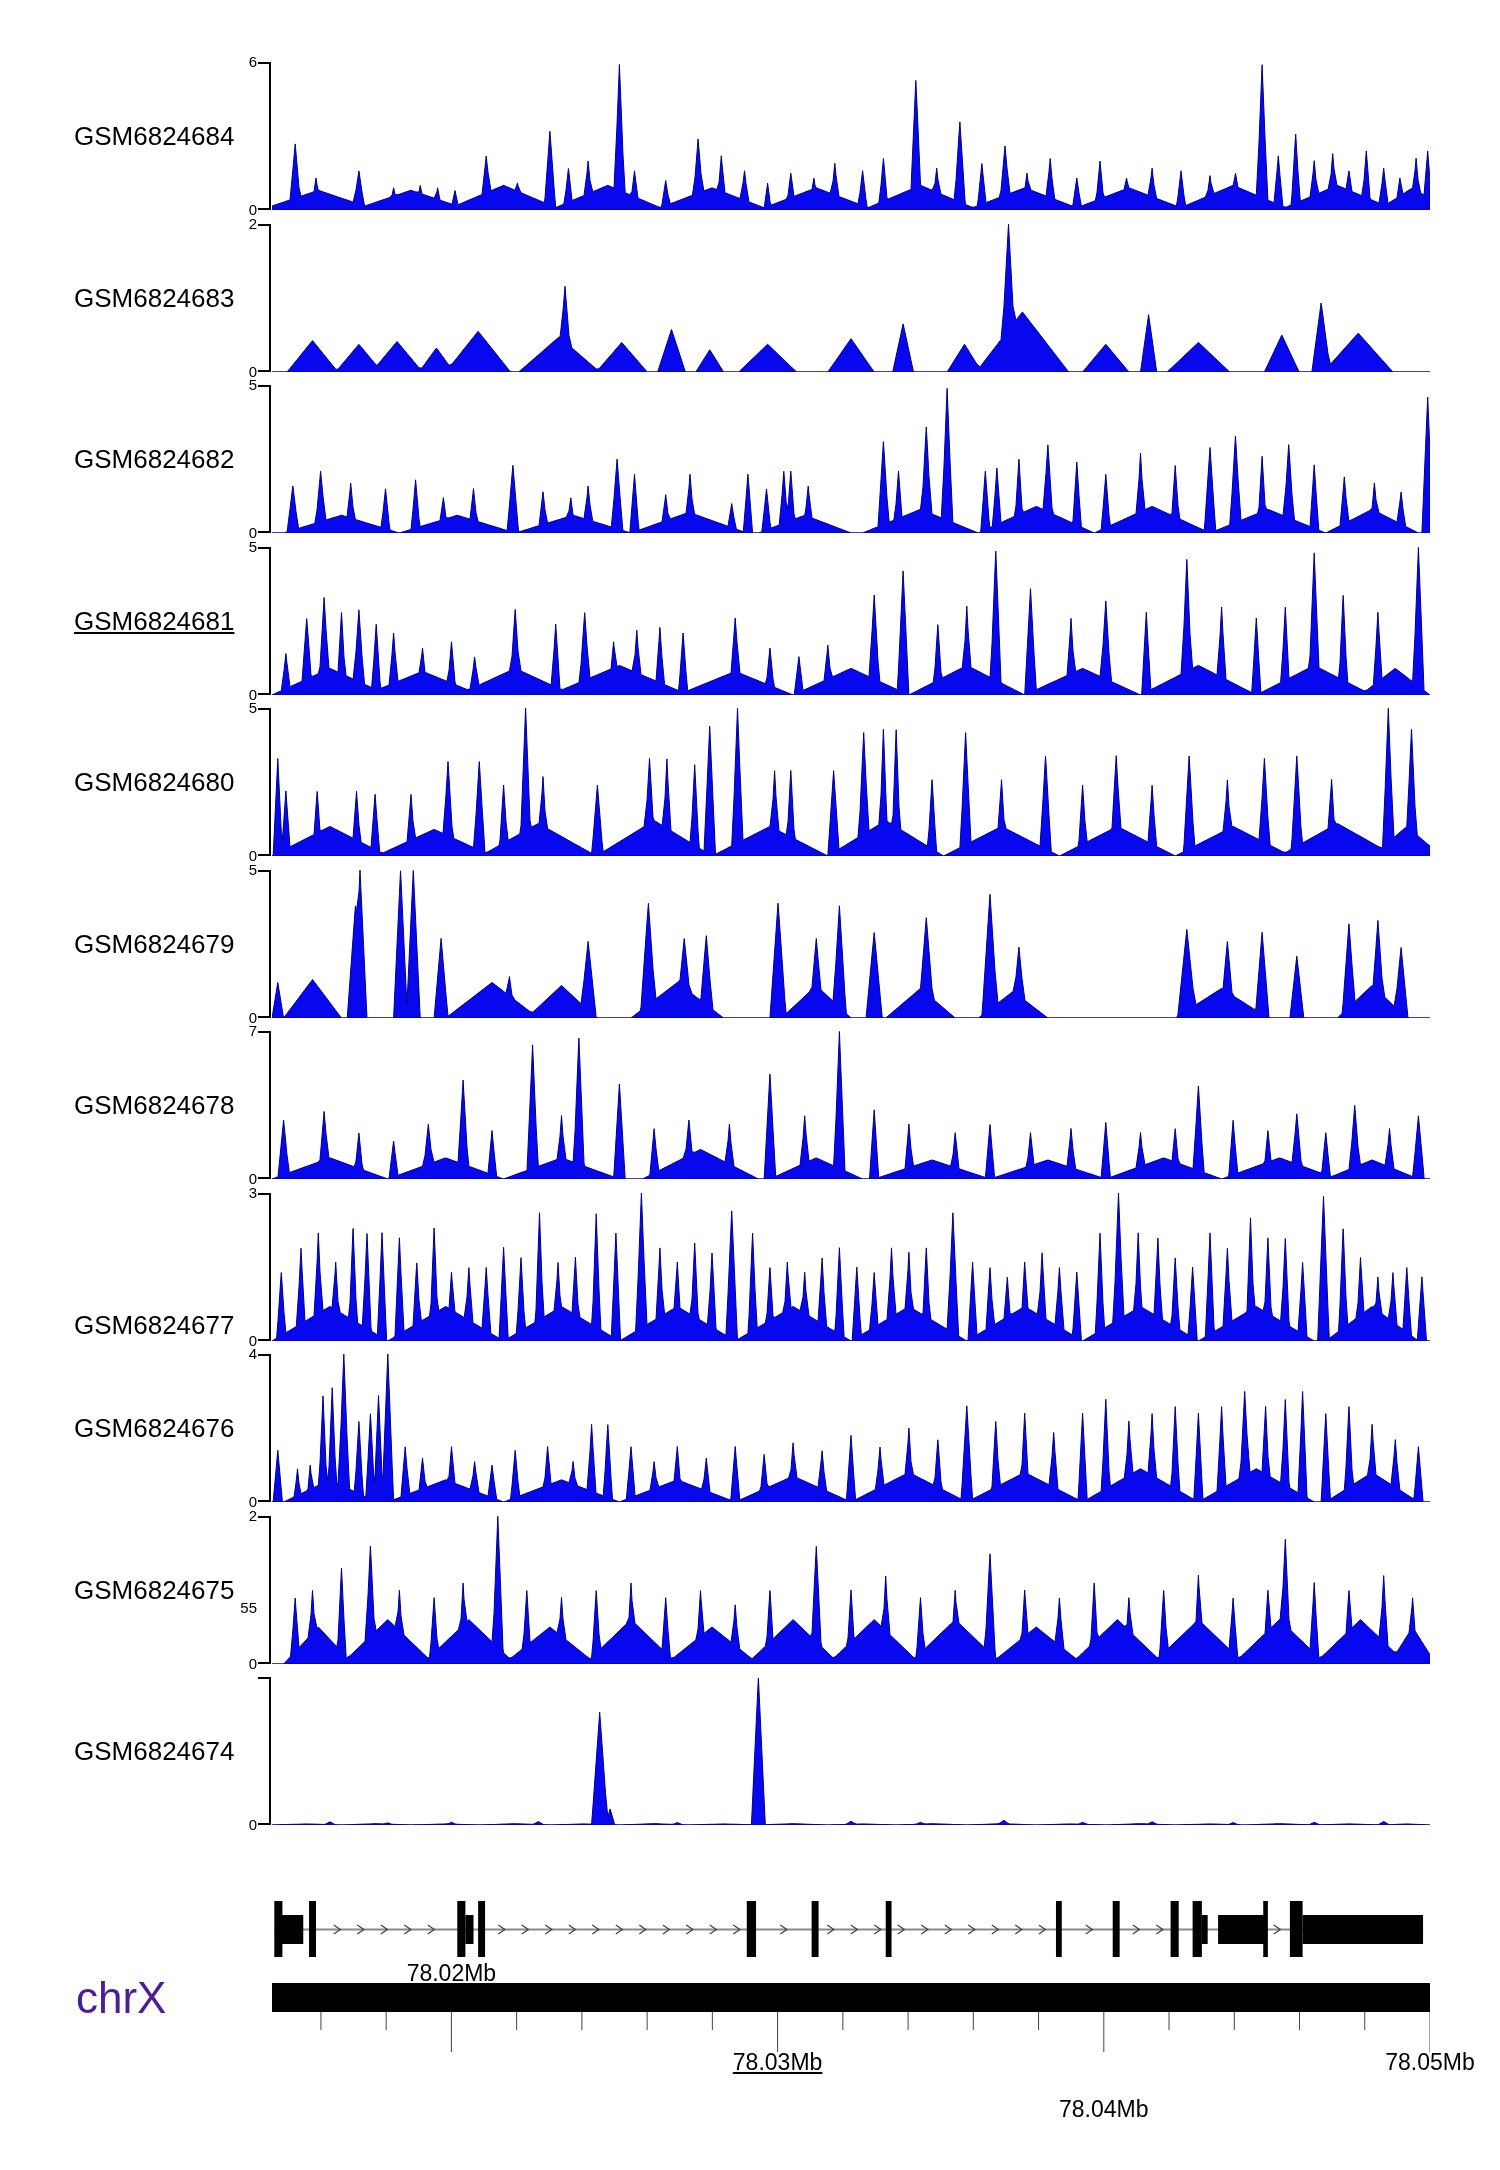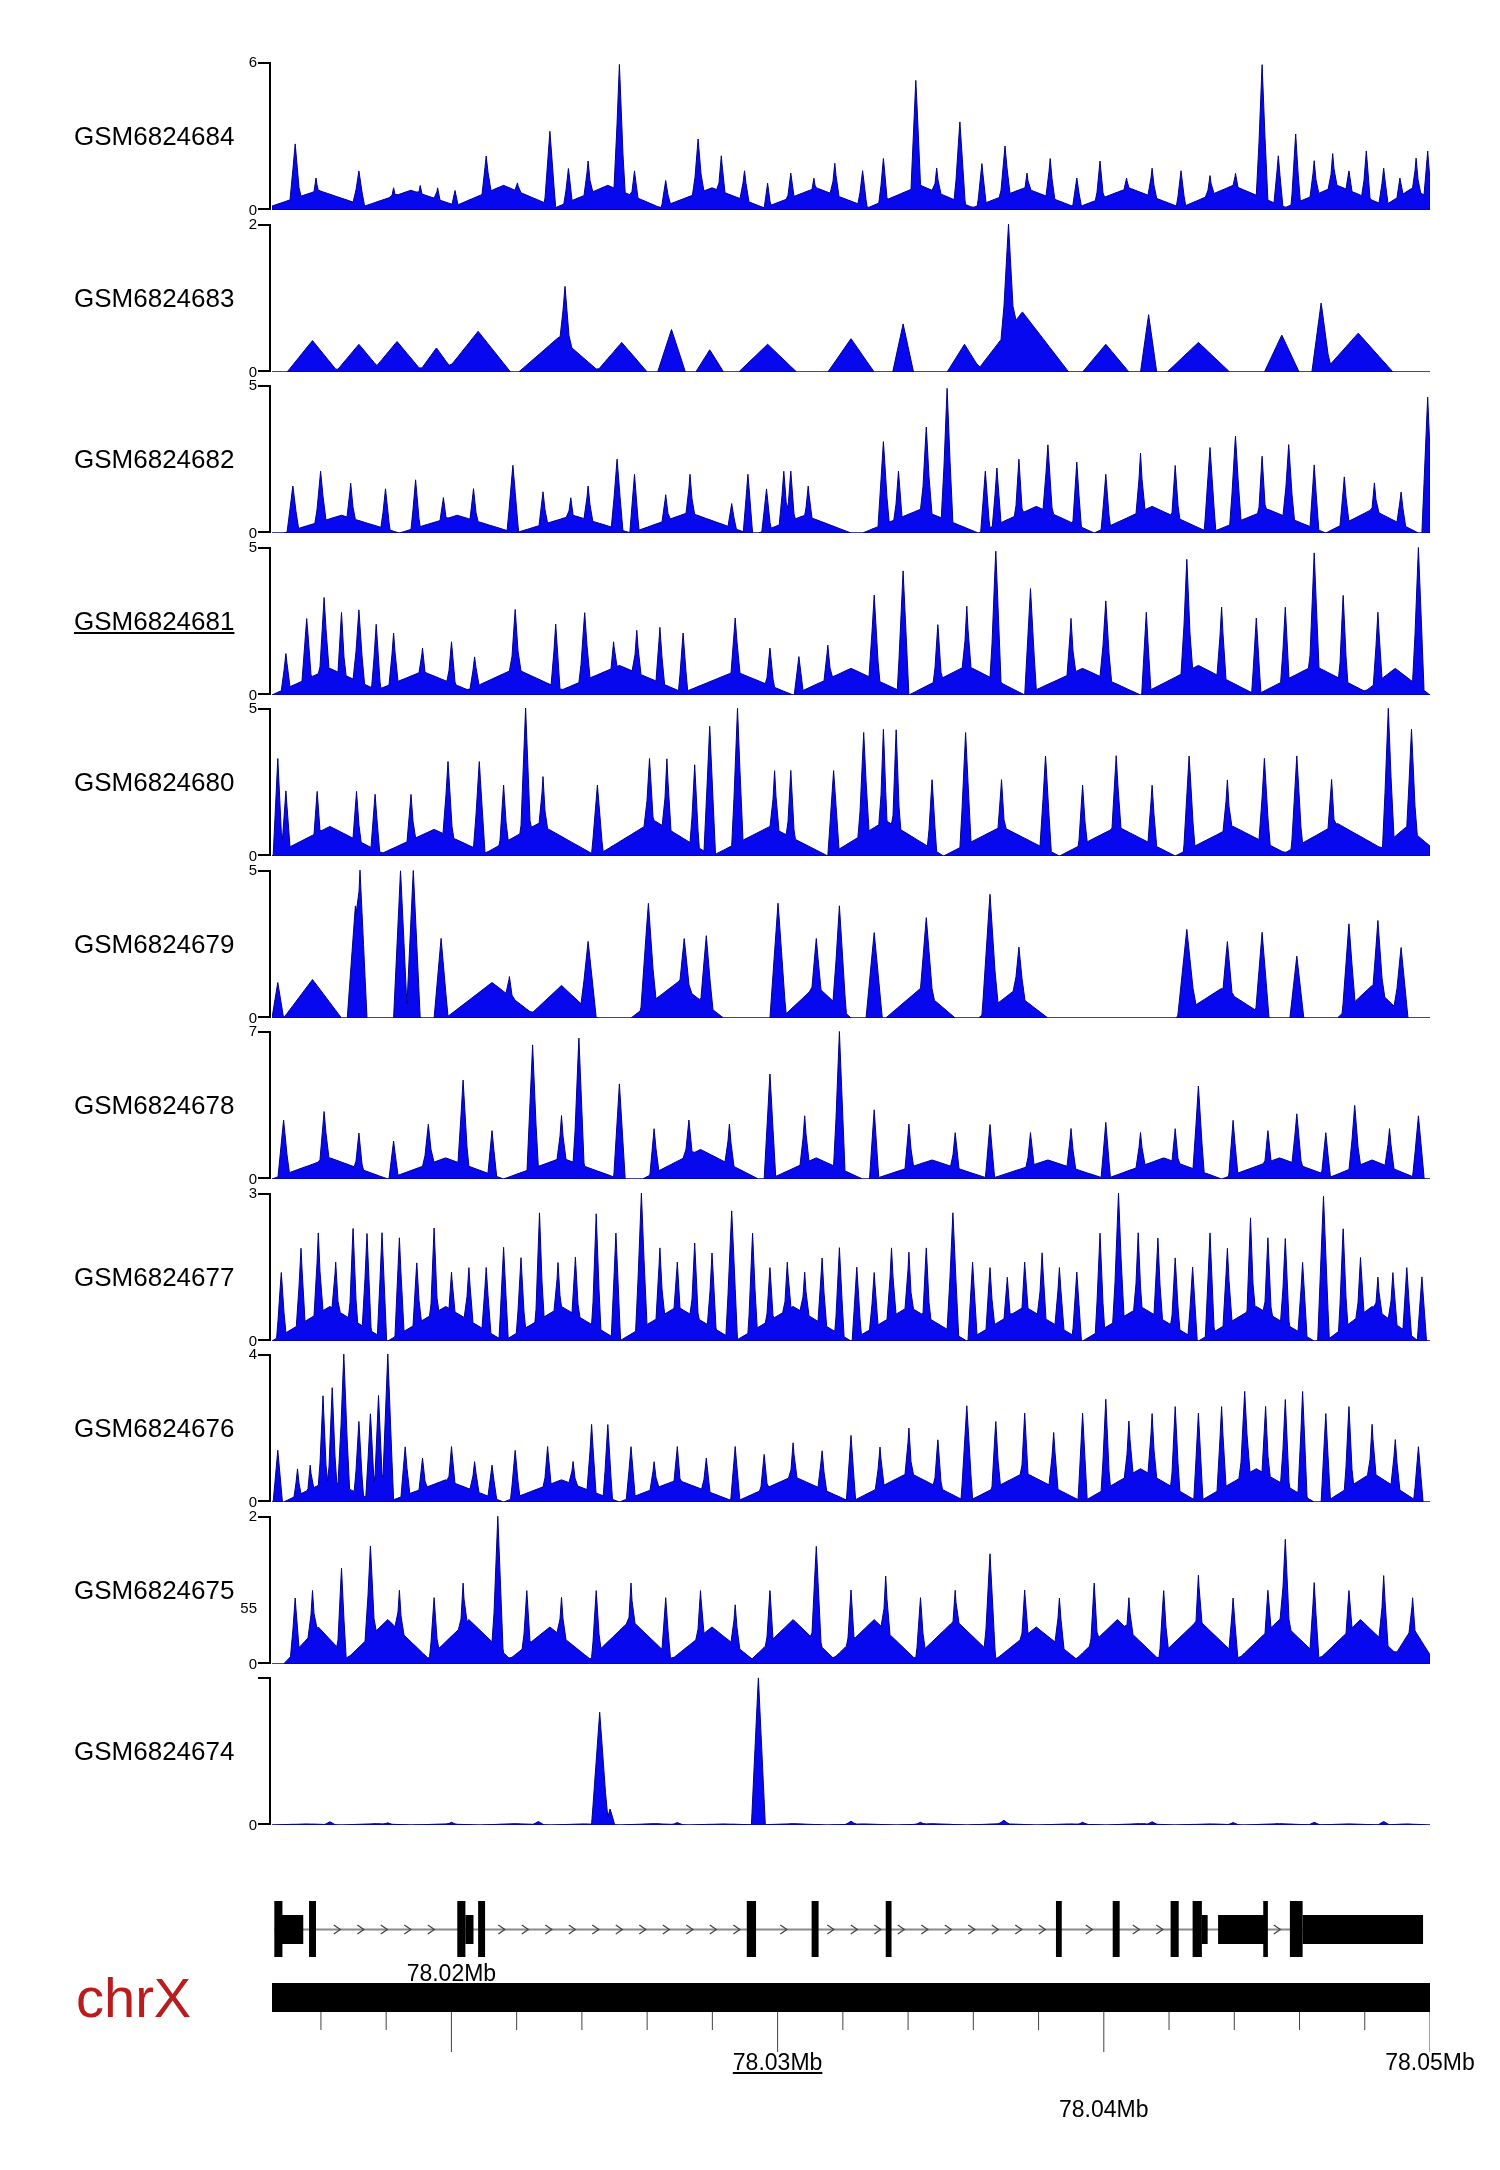--- a/index.html
+++ b/index.html
@@ -4,21 +4,21 @@
 <style>
   html,body{margin:0;padding:0;background:#ffffff;}
   #figure{position:relative;width:1500px;height:2170px;background:#ffffff;overflow:hidden;
           font-family:"Liberation Sans", sans-serif;color:#000;}
   .track-label{position:absolute;left:74px;font-size:26px;line-height:26px;color:#000;white-space:nowrap;}
   .ynum{position:absolute;left:157px;width:100px;text-align:right;font-size:15px;line-height:15px;color:#000;}
   .vaxis{position:absolute;width:2px;background:#000;}
   .vtick{position:absolute;height:2px;width:11px;background:#000;}
   .area-svg{position:absolute;}
   .chrom-bar{position:absolute;background:#000;}
-  .chrom-label{position:absolute;font-size:56px;line-height:44px;color:#b91c1c;}
+  .chrom-label{position:absolute;font-size:44px;line-height:44px;color:#4c1d95;}
   .ruler-label{position:absolute;width:160px;text-align:center;font-size:23px;line-height:24px;color:#000;}
 </style>
 </head>
 <body>
 
 <div id="figure">
   <div id="tracks-layer">
       <div class="track-label" style="top: 123px;">GSM6824684</div>
       <div class="ynum" style="top: 54px;">6</div>
       <div class="ynum" style="top: 202px;">0</div>
@@ -75,21 +75,21 @@
       </svg>
       <div class="track-label" style="top: 1092px;">GSM6824678</div>
       <div class="ynum" style="top: 1023px;">7</div>
       <div class="ynum" style="top: 1171px;">0</div>
       <div class="vaxis" style="left: 269px; top: 1031px; height: 148px;"></div>
       <div class="vtick" style="left: 258px; top: 1031px;"></div>
       <div class="vtick" style="left: 258px; top: 1177px;"></div>
       <svg width="1158" height="148" viewBox="0 0 1158 148" class="area-svg" style="left:272px;top:1031px;position:absolute;">
         <path d="M0,148L0,148L3,146.9L5.8,145.9L6,145.8L9,115.2L11.6,89L12,93.1L15,123.8L17.4,141.6L18,141.4L21,140.3L24,139.2L27,138.1L30,137L33,135.9L36,134.9L39,133.8L42,132.7L45,131.6L46.3,131.1L48,128.4L51,93.3L52.1,80.5L54,102.4L57,127.2L57.9,126.9L60,127.6L63,128.7L66,129.8L69,130.9L72,132L75,133.1L78,134.2L81,135.3L82.2,135.7L84,130.1L86.9,102L87,103L90,133.1L91.5,139.1L93,139.7L96,140.8L99,141.9L102,143L105,144.1L108,145.2L111,146.2L114,147.3L115.8,148L117,147.6L120,123L121.6,110L123,121.5L126,144.3L126.2,144.2L129,143.2L132,142.1L135,141L138,139.9L141,138.8L144,137.7L147,136.6L150,135.5L150.5,135.3L153,124.6L156,96.2L156.3,93.3L159,118.4L162,131.1L162.1,131.1L165,130L168,128.9L171,127.8L173.7,126.9L174,127L177,128.1L180,129.2L183,130.3L185.3,131.1L186,131.3L189,84.2L191.1,49.1L192,64.6L195,116.1L196.9,135.3L198,135.7L201,136.8L204,137.9L207,139L210,140.1L213,141.2L215.4,142.1L216,141.6L219,110.1L220,99.6L222,120.2L224.7,145.5L225,145.6L228,146.7L231,147.8L231.6,148L234,147.1L237,146L240,144.9L243,143.8L246,142.7L249,141.6L252,140.6L254.8,139.5L255,139.5L258,72.3L260.6,13.9L261,23.2L264,93.3L266.3,135.3L267,135.1L270,134L273,132.9L276,131.8L279,130.7L282,129.6L284.9,128.5L285,128.5L288,105.1L289.5,84.6L291,105.1L294,128.5L294.1,128.5L297,129.6L300,130.7L301.1,131.1L303,101L306,27.6L306.9,7.1L309,58.5L312,131.9L312.7,135.3L315,136.2L318,137.3L321,138.4L324,139.5L327,140.6L330,141.6L333,142.7L336,143.8L339,144.9L341.6,145.9L342,141.6L345,92.3L347.4,52.9L348,62.7L351,112L353.2,148L354,148L357,148L360,148L363,148L366,148L369,148L370.6,148L372,147.3L375,145.7L377.5,144.5L378,142.6L381,109.7L382.1,97.7L384,117.6L386.8,139.7L387,139.6L390,138.1L393,136.5L396,135L399,133.5L402,131.9L405,130.4L408,128.9L411,127.3L411.1,127.3L414,118.2L416.9,89L417,90L420,120.7L422.7,121.3L423,121.2L426,119.7L428.5,118.4L429,118.7L432,120.2L435,121.7L438,123.3L441,124.8L444,126.3L447,127.9L450,129.4L452.8,130.8L453,130.9L456,109.8L457.4,93.1L459,111.9L462,135.5L465,137.1L468,138.6L471,140.1L474,141.7L477,143.2L480,144.7L483,146.3L486,147.8L486.4,148L489,148L492,148L492.2,147.1L495,96L497.9,43L498,43.4L501,98.2L503.7,145.4L504,145.2L507,143.9L510,142.5L513,141.1L516,139.8L519,138.4L522,137L525,135.6L528,134.3L531,107.6L532.7,84.8L534,102.6L537,130.2L537.3,130L540,128.8L543,127.4L544.3,126.9L546,127.7L549,129L552,130.4L555,131.8L558,133.1L561,134.5L561.6,134.8L564,87.4L567,10.7L567.4,0.5L570,65.9L573,140L573.2,140.1L576,141.3L579,142.7L582,144.1L585,145.5L588,146.8L590.6,148L591,148L594,148L597,148L597.5,148L600,110.8L602.2,78.8L603,90.9L606,136.1L606.8,146.5L609,145.8L612,144.8L615,143.8L618,142.8L621,141.8L624,140.8L627,139.8L630,138.9L632.3,138.1L633,137.9L636,103.7L636.9,93L639,118L641.5,135.1L642,134.9L645,133.9L648,132.9L651,131.9L654,131L657,130L660,129L660.1,129L663,129.9L666,130.9L669,131.9L672,132.9L675,133.9L678,134.9L678.6,135.1L681,123.8L683.2,101.7L684,109.3L687,137.8L687.9,138.1L690,138.8L693,139.8L696,140.8L699,141.8L702,142.8L705,143.7L708,144.7L711,145.7L713.3,146.5L714,140L717,104.4L718,93.5L720,117.2L722.6,146.5L723,146.3L726,145.4L729,144.4L732,143.4L735,142.4L738,141.4L741,140.4L744,139.4L747,138.5L750,137.5L753,136.5L753.9,136.2L756,126.5L758.5,101.6L759,106.6L762,133.5L763.1,133.2L765,132.5L768,131.6L771,130.6L774,129.6L775.9,129L777,129.3L780,130.3L783,131.3L786,132.3L789,133.3L792,134.3L794.4,135.1L795,135.3L798,108.4L799,97.5L801,118.9L803.7,138.1L804,138.2L807,139.2L810,140.2L813,141.2L816,142.2L819,143.1L822,144.1L825,145.1L828,146.1L829.1,146.5L831,124.9L833.8,91.4L834,93.9L837,130.8L838.4,146.3L840,145.7L843,144.6L846,143.5L849,142.4L852,141.3L855,140.2L858,139.1L861,138.1L863.9,137L864,137L867,116.5L868.5,101.5L870,116.5L873,133.7L873.1,133.6L876,132.6L879,131.5L882,130.4L885,129.3L888,128.2L891,127.1L891.7,126.9L894,127.7L897,128.8L898.6,129.4L900,129.9L903,99.9L903.2,97.7L906,127.5L907.9,132.8L909,133.2L912,134.3L915,135.4L918,136.5L920.6,137.4L921,137.6L924,93.5L926.4,55L927,64.6L930,112.8L932.2,141.7L933,142L936,143L939,144.1L942,145.2L945,146.3L948,147.4L949.6,148L951,147.5L954,146.4L956.5,145.5L957,141.7L960,103.4L961.1,89.3L963,112.6L965.8,142.1L966,142L969,140.9L972,139.8L975,138.7L978,137.6L981,136.5L984,135.4L987,134.3L990,133.2L991.2,132.8L993,129.6L995.9,99.6L996,100.6L999,129.9L1000.5,129.4L1002,128.9L1005,127.8L1007.5,126.9L1008,127.1L1011,128.1L1014,129.2L1017,130.3L1019,131.1L1020,131.4L1023,103.2L1024.8,82.8L1026,95.7L1029,129.7L1030.6,135.3L1032,135.8L1035,136.9L1038,138L1041,139.1L1044,140.2L1047,141.3L1049.1,142.1L1050,139.4L1053,109.3L1053.8,101.7L1056,123.8L1058.4,145.5L1059,145.7L1062,144.6L1065,143.4L1065.4,143.2L1068,142.2L1071,140.9L1074,139.7L1076.9,138.5L1077,138.5L1080,108.9L1082.7,74.4L1083,77.5L1086,115.8L1088.5,133.7L1089,133.5L1092,132.3L1095,131.1L1098,129.8L1100.1,129L1101,129.3L1104,130.6L1107,131.8L1110,133L1112.8,134.2L1113,134.3L1116,113.4L1117.5,97.6L1119,114L1122,138L1122.1,138L1125,139.2L1128,140.4L1131,141.7L1134,142.9L1137,144.1L1140,145.4L1140.6,145.6L1143,122L1146,89.2L1146.4,84.8L1149,112.8L1152,145.7L1152.2,147.9L1155,148L1158,148L1158,148Z" fill="#0808EE" stroke="#00008B" stroke-width="1"></path>
       </svg>
-      <div class="track-label" style="top: 1264px; text-align: center;">GSM6824677</div>
+      <div class="track-label" style="top: 1312px; text-align: center;">GSM6824677</div>
       <div class="ynum" style="top: 1184.5px;">3</div>
       <div class="ynum" style="top: 1332.5px;">0</div>
       <div class="vaxis" style="left: 269px; top: 1192.5px; height: 148px;"></div>
       <div class="vtick" style="left: 258px; top: 1192.5px;"></div>
       <div class="vtick" style="left: 258px; top: 1338.5px;"></div>
       <svg width="1158" height="148" viewBox="0 0 1158 148" class="area-svg" style="left:272px;top:1192.5px;position:absolute;">
         <path d="M0,148L0,148L3,146.2L4.6,145.3L6,127.6L9,82.9L9.3,79.5L12,119.7L13.9,139.7L15,139.1L18,137.3L21,135.5L24,133.7L24.3,133.5L27,93.7L29,55.3L30,75.5L33,128.3L33.6,128L36,126.5L39,124.7L41.7,123.1L42,122.9L45,70.4L46.3,39.9L48,78.8L51,117.6L54,115.8L57,114L57.9,113.5L59.1,114.2L60,114.7L63,80.8L63.7,69.2L66,108.4L68.3,119.7L69,120.1L72,121.9L75,123.7L76.4,124.5L78,109.5L81,36L81.1,35.5L84,106.6L85.7,130L87,130.8L90,132.6L90.3,132.8L93,85.3L95,40.5L96,63.9L99,134.2L99.6,138.3L102,139.8L105,141.6L105.4,141.8L108,86.6L110,39.7L111,62.7L114,133L114.6,147L115.8,148L117,147.3L120,145.5L122.7,143.9L123,142.4L126,75.3L127.4,44.8L129,80.6L132,138.3L135,136.5L138,134.8L140.1,133.5L141,133L144,81.8L144.8,69.9L147,107.4L149.4,128L150,127.6L153,125.8L156,124L157.5,123.1L159,111L162,37.5L162.1,35L165,105.1L166.8,117.6L168,116.9L171,115.1L173.7,113.5L174,113.6L174.9,114.2L177,115.4L179.5,79.1L180,86.5L183,119L184.1,119.7L186,120.8L189,122.6L192,124.4L192.2,124.5L195,103.7L196.9,74.6L198,92.2L201,129.7L201.5,130L204,131.5L207,133.3L209.6,134.9L210,135.1L213,93.7L214.2,74.5L216,102.3L218.9,140.4L219,140.5L222,142.3L225,144.1L227,145.3L228,127.1L231,66.4L231.6,54.3L234,102.8L236.2,145.3L237,144.8L240,143L243,141.2L244.3,140.4L246,117.9L249,64.7L252,119L253.6,134.9L255,134L258,132.3L261,130.5L262.9,129.3L264,116.6L267,33.5L267.5,19.8L270,89L272.1,123.8L273,123.3L276,121.5L279,119.7L281.4,118.3L282,117.9L285,86.6L286,69.5L288,102.7L289.5,113.5L290.7,114.2L291,114.4L294,116.2L297,117.9L298.8,119L300,119.7L303,71.3L303.4,64.2L306,111.3L308,124.5L309,125.1L312,126.9L315,128.7L318,130.5L319.6,131.4L321,109.5L324,26.4L324.2,20.8L327,96.2L328.9,137L330,137.6L333,139.4L336,141.2L339,143L339.3,143.2L342,84.6L343.9,40.1L345,64.6L347.4,120.9L348,134.9L348.6,147.3L351,145.9L354,144.1L357,142.3L360,140.5L363,138.7L363.6,138.3L366,87L369,10.3L369.4,0.1L372,66.4L375,131.5L375.2,131.4L378,129.7L381,128L383.3,126.6L384,126.2L387,73.1L387.9,54.9L390,96.2L392.6,121L393,120.8L396,119L399,117.2L400.7,116.2L402,115.4L405,74.2L405.3,69.1L408,115.1L409.9,116.2L411,116.9L414,118.7L417,120.4L418,121L420,106.2L422.7,50L423,56.4L426,120.3L427.3,126.6L429,127.6L432,129.4L435,131.2L435.4,131.4L438,98.3L440,60L441,77.6L444,135.1L444.7,137L447,138.3L450,140.1L453,141.9L453.9,142.5L456,101.4L459,33.7L459.7,17.9L462,68.6L463.2,95.7L465,136.3L465.5,146.6L468,145.1L471,143.3L474,141.6L475.9,140.4L477,123.1L480,52.8L480.6,40.2L483,96.4L485.2,134.9L486,134.4L489,132.6L492,130.8L493.3,130L495,121L497.9,74.6L498,75L501,122.9L502.6,124.5L504,123.7L507,121.9L510,120.1L510.7,119.7L513,108.4L515.3,69.2L516,80.8L519,114.7L519.9,114.2L521.1,113.5L522,114L525,115.8L528,117.6L531,104L532.7,79.2L534,98.6L537,122.9L537.3,123.1L540,124.7L543,126.5L545.4,128L546,128.3L549,83.1L550.1,65L552,99.4L554.7,133.5L555,133.7L558,135.5L561,137.3L562.8,138.3L564,123.5L567,62.8L567.4,54.7L570,106.5L572.1,143.9L573,144.4L576,146.2L579,148L580.2,147.3L582,118.6L584.8,74.2L585,77.4L588,125.3L589.4,141.8L591,140.8L594,139.1L597,137.3L597.5,137L600,111.1L602.2,79.5L603,91.5L606,131.9L606.8,131.4L609,130.1L612,128.3L614.9,126.6L615,126.5L618,85.2L619.5,54.9L621,84L624,121.2L624.2,121L627,119.4L630,117.6L632.3,116.2L633,115.8L636,76.5L636.9,59.2L639,99.5L641.5,116.2L642,116.5L645,118.3L648,120.1L649.6,121L651,120.4L654,59.7L654.3,54.9L657,109.5L658.9,126.6L660,127.2L663,129L666,130.8L669,132.6L672,134.4L675,136.2L675.1,136.3L678,84.1L680.9,19.8L681,21.9L684,88.3L686.7,143.2L687,143.3L690,145.1L693,146.9L694.8,148L696,147.3L699,96.2L700.6,69.2L702,93.1L705,141.9L705.2,141.8L708,140.1L711,138.3L713.3,137L714,136.5L717,89.3L718,74.6L720,106.6L722.6,131.4L723,131.2L726,129.4L729,127.6L730.7,126.6L732,125.8L735,88.4L735.3,84.3L738,120.8L740,121L741,120.4L744,118.7L747,116.9L748.1,116.2L750,115.1L752.7,69.1L753,74.2L756,115.4L757.3,116.2L759,117.2L762,119L765,120.8L765.4,121L768,98.9L770.1,59.8L771,77L774,126.2L774.7,126.6L777,128L780,129.7L782.8,131.4L783,131.5L786,97L787.4,74.6L789,98.9L792,136.9L792.1,137L795,138.7L798,140.5L800.2,141.8L801,135.7L804,91L804.8,79.1L807,111.6L809.4,147.3L810,147.6L810.6,148L813,146.6L816,144.8L819,143L822,141.2L823.3,140.4L825,109.1L828,40.2L831,110.5L832.6,134.9L834,134L837,132.3L840,130.5L840.7,130L843,89.4L846,12.7L846.5,0.1L849,64L852,123.3L852.3,123.1L855,121.5L858,119.7L861,117.9L861.6,117.6L864,90.6L866.2,39.8L867,58.6L868.5,93.7L870,114.4L870.8,114.8L873,116.2L876,117.9L879,119.7L881.2,121L882,121.5L885,63.9L885.9,45.1L888,92L890.5,126.6L891,126.9L894,128.7L897,130.5L898.6,131.4L900,122.8L903,68.5L903.2,64.9L906,114.1L907.9,137L909,137.6L912,139.4L915,141.2L916,141.8L918,115.7L920.6,74.2L921,80.2L924,128.2L925.2,147.3L926.4,148L927,147.6L930,145.9L933,144.1L933.3,143.9L936,85.9L938,39.9L939,63.4L942,133.7L942.6,138.3L945,136.9L948,135.1L950.7,133.5L951,133.3L954,81.6L955.4,55.3L957,87.7L960,128L963,126.2L966,124.4L969,122.6L972,120.8L973.9,119.7L975,118.1L978,38.2L978.5,24.9L981,91L983.1,114.2L984,113.6L984.3,113.5L987,115.1L990,116.9L991.2,117.6L993,108.8L995.9,44.8L996,47.1L999,114.2L1000.5,123.1L1002,124L1005,125.8L1008,127.6L1008.6,128L1011,94.7L1013.3,45.5L1014,61.2L1017,128.3L1017.9,133.5L1020,134.8L1023,136.5L1026,138.3L1029,96.7L1030.6,69.4L1032,92.6L1035,143.7L1035.3,143.9L1038,145.5L1041,147.3L1042.2,148L1044,148L1045.7,147.3L1047,114.7L1050,39.3L1051.5,3.4L1053,41.1L1053.8,61.2L1056,116.5L1057.3,145.4L1059,144.1L1062,141.9L1065,139.6L1066.5,138.5L1068,111.7L1071,38.2L1071.2,35.8L1074,104.3L1075.8,131.6L1077,130.7L1080,128.5L1083,126.2L1083.9,125.5L1086,109.8L1088.5,64.5L1089,72.8L1092,119.5L1093.2,118.6L1095,117.3L1098,115L1100.1,113.5L1101,114.1L1101.3,114.4L1104,110L1105.9,84L1107,99.2L1110,120.8L1110.5,121.2L1113,123.1L1116,125.3L1116.3,125.5L1119,107.9L1120.9,79.6L1122,94.7L1125,132L1125.6,132.5L1128,134.3L1130.2,135.9L1131,135.3L1134,87.4L1134.8,74.6L1137,108.5L1139.5,142.8L1140,143.2L1143,145.5L1145.3,147.2L1146,137.8L1146.4,132.2L1149,96.2L1149.9,83.9L1152,113L1154.5,147.6L1155,148L1158,148L1158,148Z" fill="#0808EE" stroke="#00008B" stroke-width="1"></path>
       </svg>
       <div class="track-label" style="top: 1415px;">GSM6824676</div>
       <div class="ynum" style="top: 1346px;">4</div>

